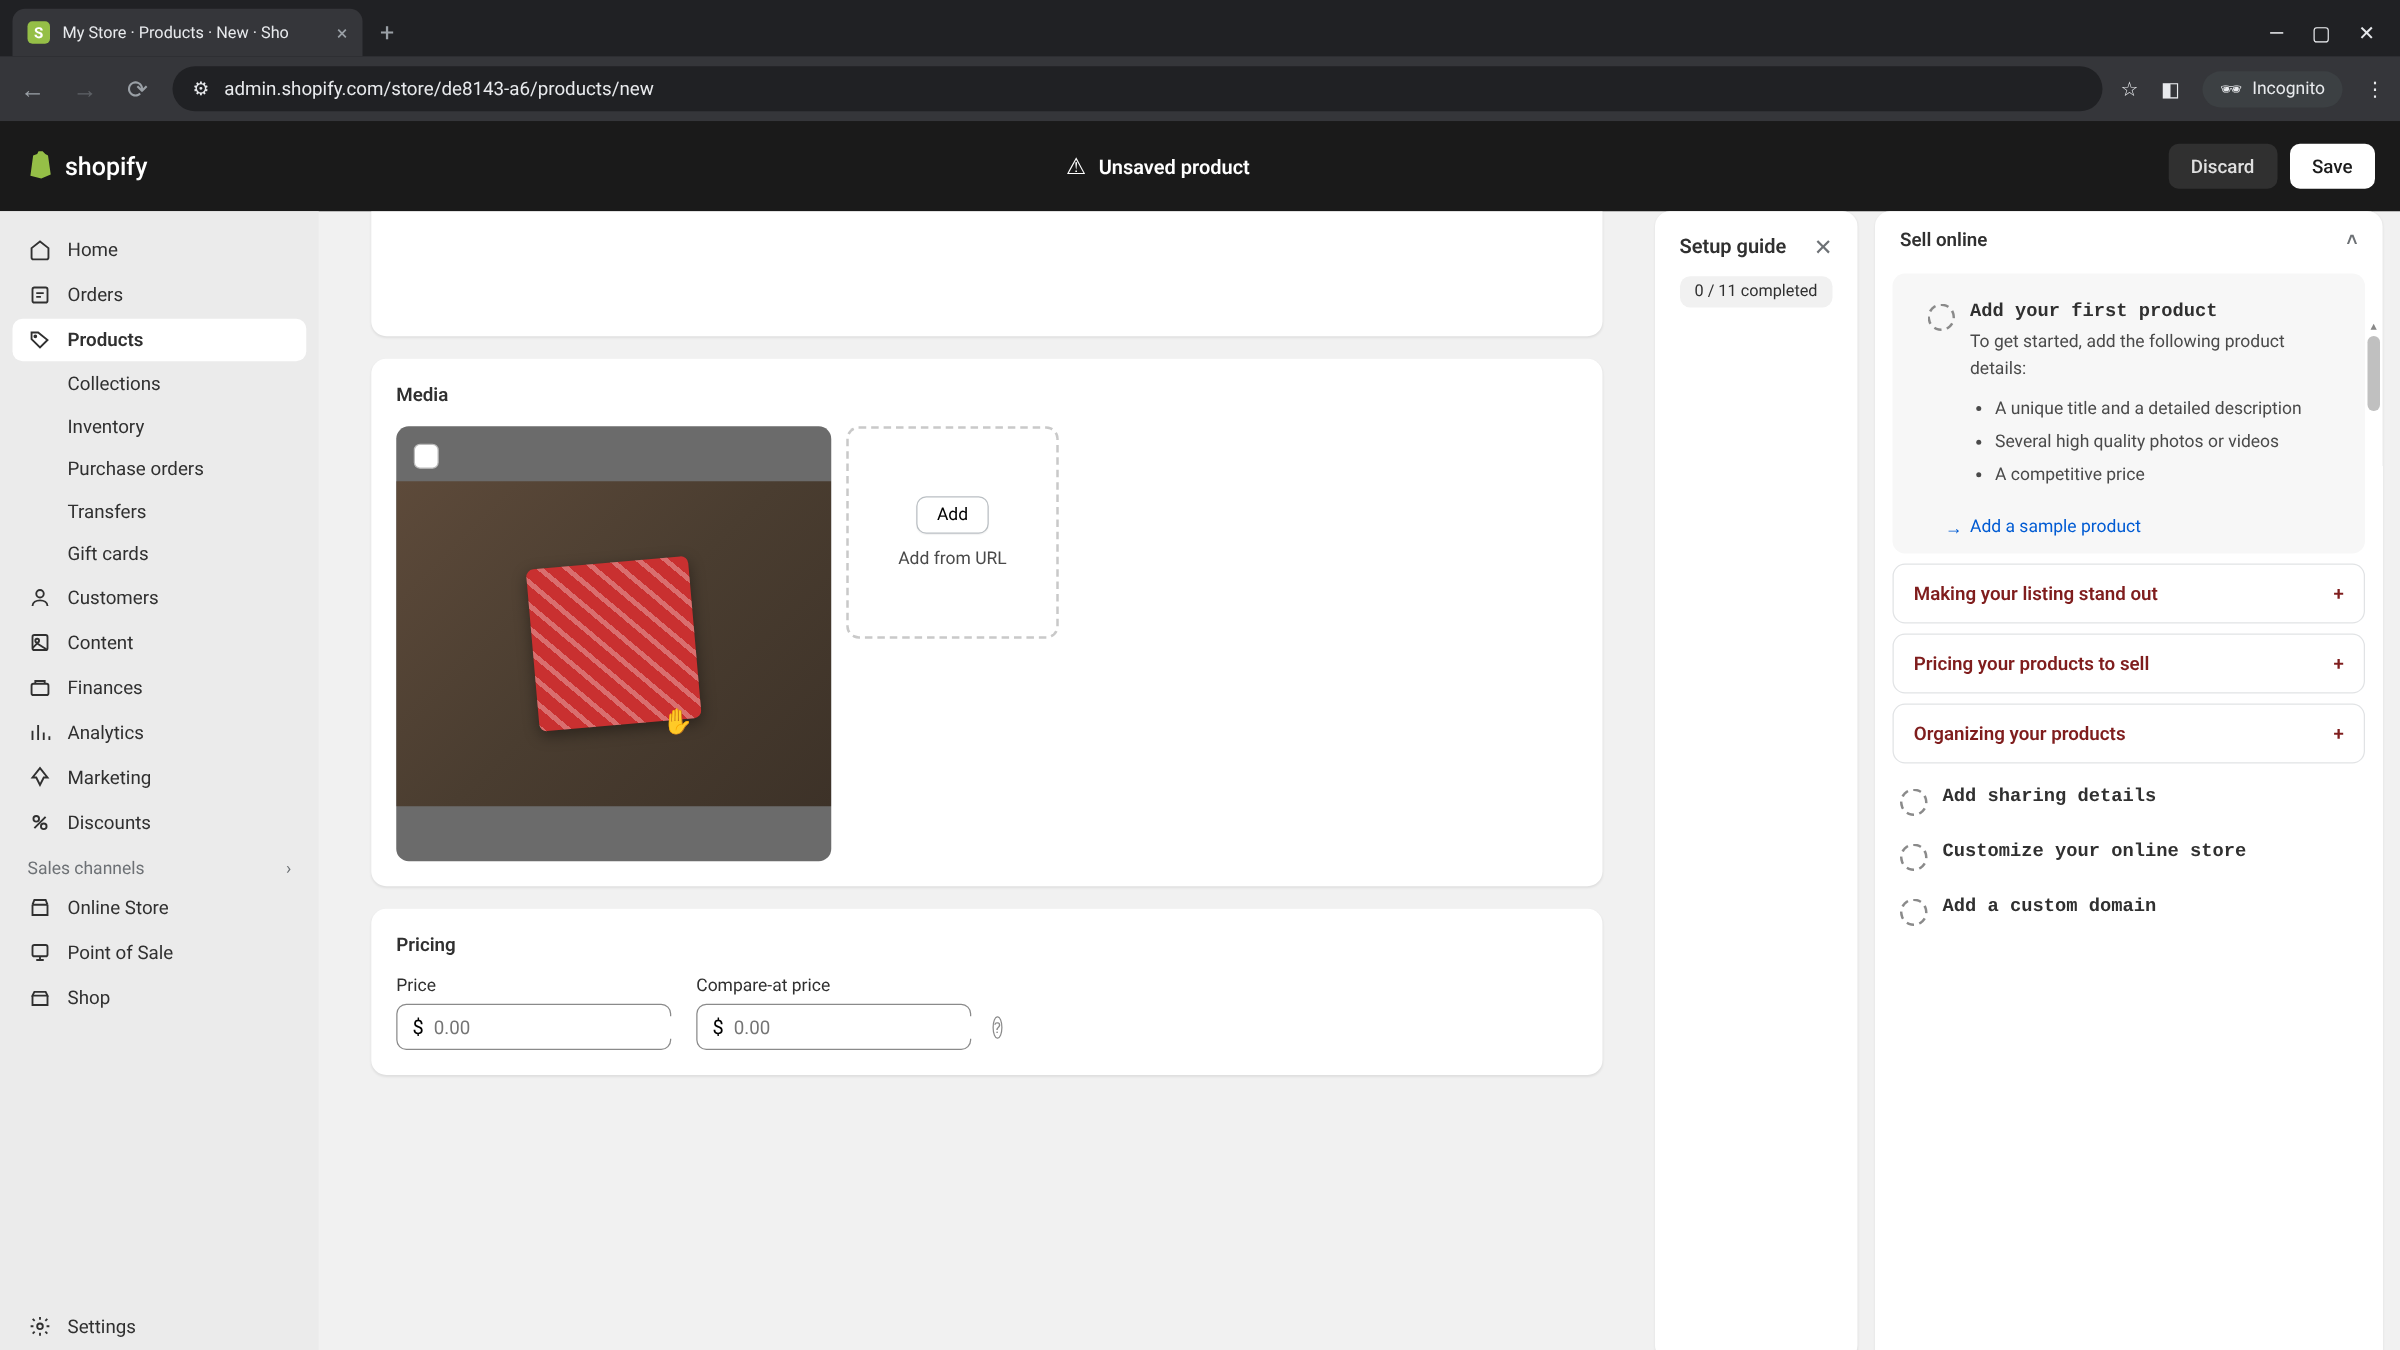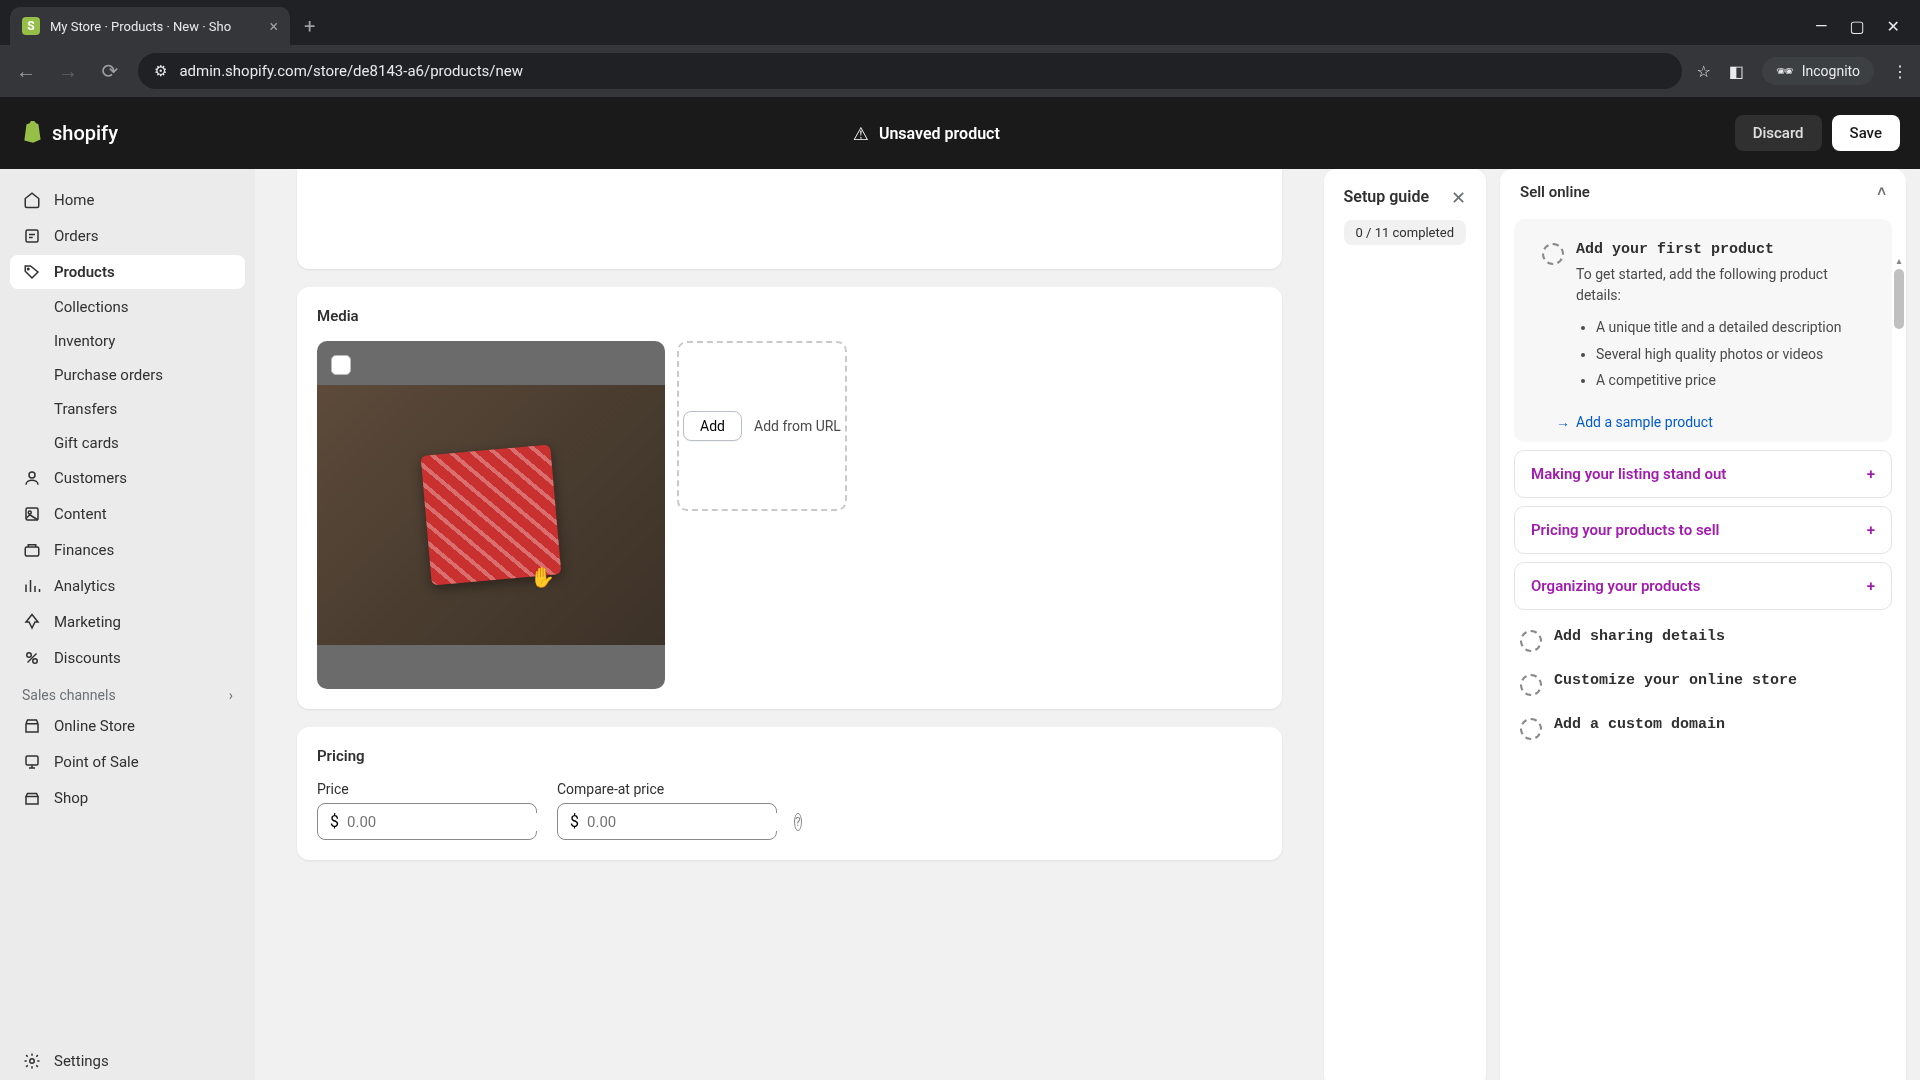--- a/index.html
+++ b/index.html
@@ -50,21 +50,21 @@
 .card-inner { padding: 20px; }
 .card-title { font-size: 15px; font-weight: 600; color: #303030; margin-bottom: 16px; }
 
 .media-row { display: flex; gap: 12px; }
 .media-thumb { width: 348px; height: 348px; background: #6b6b6b; border-radius: 10px; position: relative; overflow: hidden; }
 .media-thumb .checkbox { position: absolute; top: 14px; left: 14px; width: 20px; height: 20px; background: white; border-radius: 5px; border: 1px solid #bbb; }
 .media-thumb .preview { position: absolute; top: 44px; left: 0; right: 0; bottom: 44px; background: linear-gradient(135deg, #5d4a3a 0%, #4a3d30 50%, #3d3228 100%); display: flex; align-items: center; justify-content: center; }
 .gift-box { width: 130px; height: 130px; background: #c93030; border-radius: 6px; position: relative; transform: rotate(-5deg); box-shadow: 0 4px 12px rgba(0,0,0,0.4); }
 .gift-box::before { content: ''; position: absolute; inset: 0; background: repeating-linear-gradient(45deg, rgba(255,255,255,0.3) 0 4px, transparent 4px 14px); border-radius: 6px; }
 
-.media-add-box { width: 170px; height: 170px; border: 2px dashed #c9c9c9; border-radius: 10px; display: flex; flex-direction: row; align-items: center; justify-content: center; gap: 12px; }
+.media-add-box { width: 170px; height: 170px; border: 2px dashed #c9c9c9; border-radius: 10px; display: flex; flex-direction: column; align-items: center; justify-content: center; gap: 12px; }
 .add-btn { background: white; border: 1px solid #babfc3; border-radius: 8px; padding: 6px 16px; font-size: 14px; cursor: pointer; box-shadow: 0 1px 1px rgba(0,0,0,0.05); }
 .add-url { color: #4a4a4a; font-size: 14px; cursor: pointer; }
 
 .pricing-row { display: flex; gap: 20px; }
 .price-field { display: flex; flex-direction: column; gap: 6px; }
 .price-field label { font-size: 14px; color: #303030; }
 .price-input { display: flex; align-items: center; border: 1px solid #8a8a8a; border-radius: 8px; padding: 8px 12px; width: 220px; gap: 8px; }
 .price-input input { border: none; outline: none; font-size: 15px; flex: 1; }
 .price-input .help { color: #8a8a8a; border: 1.5px solid #8a8a8a; border-radius: 50%; width: 18px; height: 18px; display: flex; align-items: center; justify-content: center; font-size: 12px; }
 
@@ -76,21 +76,21 @@
 .progress-pill { display: inline-block; background: #f1f1f1; border-radius: 8px; padding: 5px 12px; font-size: 13px; color: #303030; margin: 0 20px 14px; }
 .setup-section { padding: 14px 20px; display: flex; align-items: center; justify-content: space-between; font-weight: 600; color: #303030; font-size: 15px; cursor: pointer; }
 .setup-section .chev { color: #6d7175; }
 .setup-item { display: flex; gap: 12px; padding: 10px 20px; align-items: flex-start; }
 .setup-item-box { background: #f7f7f7; border-radius: 10px; margin: 4px 14px; padding: 12px 8px; }
 .dashed-circle { width: 22px; height: 22px; border: 2px dashed #8a8a8a; border-radius: 50%; flex-shrink: 0; margin-top: 2px; }
 .setup-item-title { font-weight: 600; font-size: 15px; color: #303030; margin-bottom: 6px; font-family: Liberation Mono, monospace; }
 .setup-item-desc { font-size: 14px; color: #4a4a4a; line-height: 1.5; }
 .setup-item-list { list-style: disc; padding-left: 20px; margin-top: 8px; font-size: 14px; color: #4a4a4a; line-height: 1.9; }
 .setup-link { color: #005bd3; font-size: 14px; display: flex; align-items: center; gap: 6px; margin-top: 10px; cursor: pointer; margin-left: 34px; }
-.setup-collapsed { border: 1px solid #e1e3e5; border-radius: 10px; margin: 8px 14px; padding: 14px 16px; display: flex; align-items: center; justify-content: space-between; font-weight: 600; font-size: 15px; color: #a21caf; cursor: pointer; }
+.setup-collapsed { border: 1px solid #e1e3e5; border-radius: 10px; margin: 8px 14px; padding: 14px 16px; display: flex; align-items: center; justify-content: space-between; font-weight: 600; font-size: 15px; color: #7f1d1d; cursor: pointer; }
 .setup-scrollbar { position: absolute; right: 2px; top: 100px; bottom: 10px; width: 10px; }
 .setup-scrollbar-thumb { background: #c0c0c0; width: 10px; height: 60px; border-radius: 5px; position: absolute; top: 0; }
 .setup-scrollbar-arrow { position: absolute; width: 10px; font-size: 10px; color: #888; text-align: center; }
 
 
 .panel-col { display: flex; flex-direction: row; }
 .panel-top { background: white; border-radius: 12px; margin: 0 14px 6px 0; box-shadow: 0 1px 2px rgba(0,0,0,0.08); }
 
 .cursor-overlay { position: absolute; left: 530px; top: 565px; font-size: 20px; pointer-events: none; color: #222; }
 

